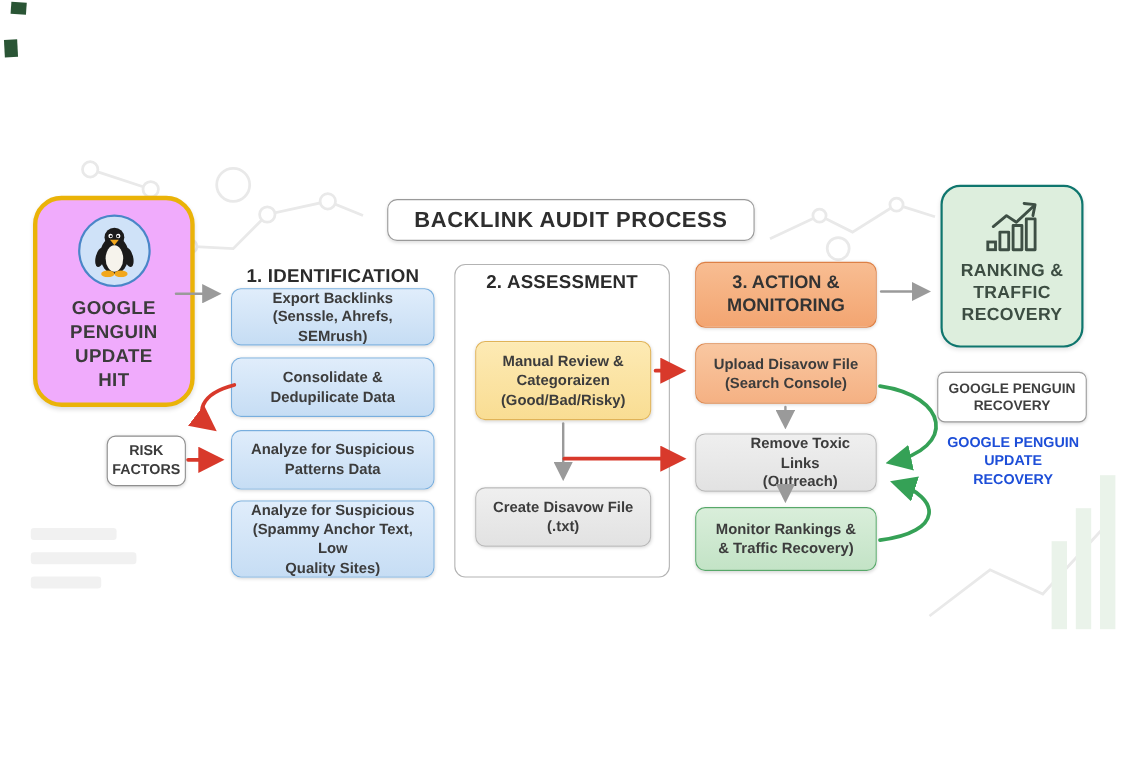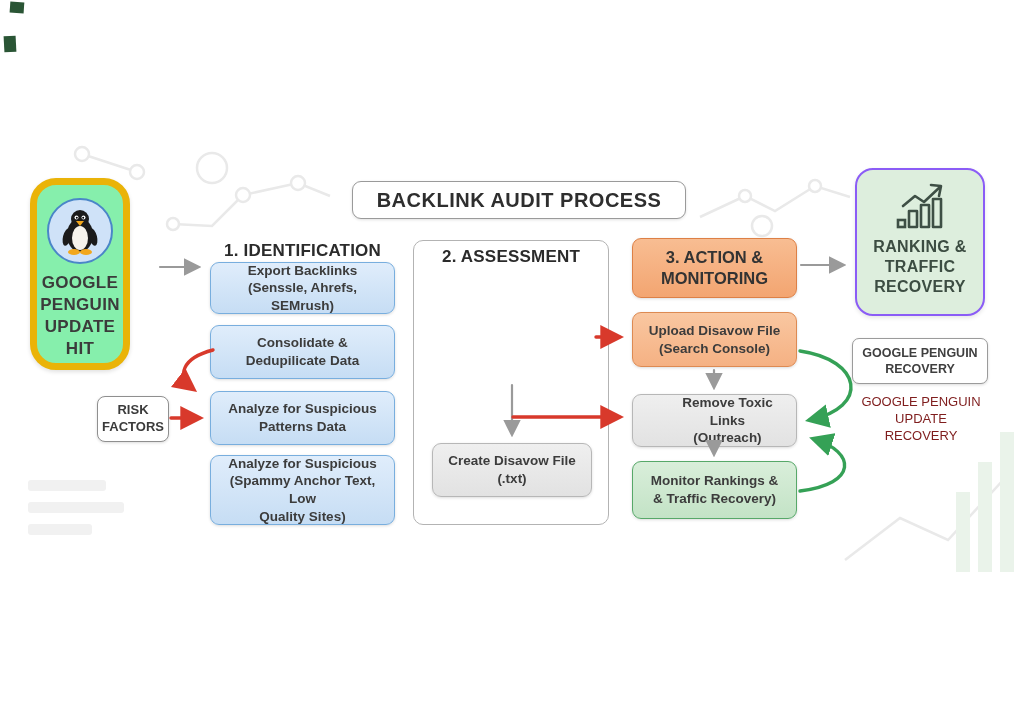--- a/index.html
+++ b/index.html
@@ -15,22 +15,22 @@
     font-weight:600;font-size:13.5px;line-height:1.3;color:#3c3c3c;
     padding:4px 6px;
   }
   .title-box{
     left:352px;top:181px;width:334px;height:38px;background:#fff;
     border:1.5px solid #9a9a9a;border-radius:9px;display:flex;align-items:center;justify-content:center;
     font-size:20px;font-weight:800;letter-spacing:.5px;color:#2e2e2e;
     box-shadow:0 1px 3px rgba(0,0,0,.12);
   }
   .trigger{
-    left:30px;top:178px;width:100px;height:192px;background:#86efac;
-    border:7px solid #eab308;border-radius:26px;
+    left:30px;top:178px;width:147px;height:192px;background:#f0abfc;
+    border:4px solid #eab308;border-radius:26px;
     display:flex;flex-direction:column;align-items:center;
     box-shadow:0 2px 4px rgba(0,0,0,.12);
   }
   .trigger .pic{
     margin-top:13px;width:62px;height:62px;border-radius:50%;
     background:#cfe2f8;border:2px solid #4a86c8;display:flex;align-items:center;justify-content:center;
   }
   .trigger .lbl{
     margin-top:8px;font-size:17px;font-weight:800;line-height:1.3;color:#3b3b3b;
     text-align:center;white-space:pre-line;letter-spacing:.3px;
@@ -47,33 +47,33 @@
   .yellow{background:linear-gradient(#fdeab4,#f9dd93);border:1.5px solid #e0b358;}
   .grayb{background:linear-gradient(#efefef,#e2e2e2);border:1.5px solid #b7b7b7;}
   .orange-h{background:linear-gradient(#f8bd92,#f3a571);border:1.5px solid #dd8046;font-size:16.5px;font-weight:800;color:#333;}
   .orange{background:linear-gradient(#f9c7a1,#f5b183);border:1.5px solid #dd8a52;}
   .green{background:linear-gradient(#d9eeda,#c3e3c6);border:1.8px solid #57a869;}
   .assess-frame{
     left:413px;top:240px;width:196px;height:285px;border:1.5px solid #b3b3b3;border-radius:10px;background:transparent;
   }
   .outcome{
     left:855px;top:168px;width:130px;height:148px;background:#ddeedd;
-    border:2px solid #8b5cf6;border-radius:18px;
+    border:2px solid #0f766e;border-radius:18px;
     display:flex;flex-direction:column;align-items:center;box-shadow:0 2px 4px rgba(0,0,0,.1);
   }
   .outcome .lbl{
     margin-top:4px;font-size:16px;font-weight:800;color:#3c4d42;line-height:1.25;
     text-align:center;white-space:pre-line;letter-spacing:.3px;
   }
   .badge{
     left:852px;top:338px;width:136px;height:46px;background:#fff;
     border:1.5px solid #9b9b9b;border-radius:7px;font-size:12.5px;font-weight:800;color:#3f3f3f;text-align:center;
   }
   .caption{
-    left:834px;top:394px;width:174px;text-align:center;font-size:13px;font-weight:400;color:#7f1d1d;
+    left:834px;top:394px;width:174px;text-align:center;font-size:13px;font-weight:700;color:#1d4ed8;
     line-height:1.3;white-space:pre-line;
   }
   svg.overlay{position:absolute;left:0;top:0;pointer-events:none;}
 </style>
 </head>
 <body>
 
 <div class="canvas">
 
   <svg class="overlay" width="1024" height="702" aria-hidden="true">
@@ -144,20 +144,23 @@
   <div class="abs node blue" style="left:210px;top:325px;width:185px;height:54px;">Consolidate &amp;
 Dedupilicate Data</div>
   <div class="abs node blue" style="left:210px;top:391px;width:185px;height:54px;">Analyze for Suspicious
 Patterns Data</div>
   <div class="abs node blue" style="left:210px;top:455px;width:185px;height:70px;">Analyze for Suspicious
 (Spammy Anchor Text, Low
 Quality Sites)</div>
 
   <div class="abs assess-frame"></div>
   <div class="abs colhead" style="left:413px;top:247px;width:196px;">2. ASSESSMENT</div>
+  <div class="abs node yellow" style="left:432px;top:310px;width:160px;height:72px;">Manual Review &amp;
+Categoraizen
+(Good/Bad/Risky)</div>
   <div class="abs node grayb" style="left:432px;top:443px;width:160px;height:54px;">Create Disavow File
 (.txt)</div>
 
   <div class="abs node orange-h" style="left:632px;top:238px;width:165px;height:60px;">3. ACTION &amp;
 MONITORING</div>
   <div class="abs node orange" style="left:632px;top:312px;width:165px;height:55px;">Upload Disavow File
 (Search Console)</div>
   <div class="abs node grayb" style="left:632px;top:394px;width:165px;height:53px;padding-left:32px;">Remove Toxic Links
 (Outreach)</div>
   <div class="abs node green" style="left:632px;top:461px;width:165px;height:58px;">Monitor Rankings &amp;

